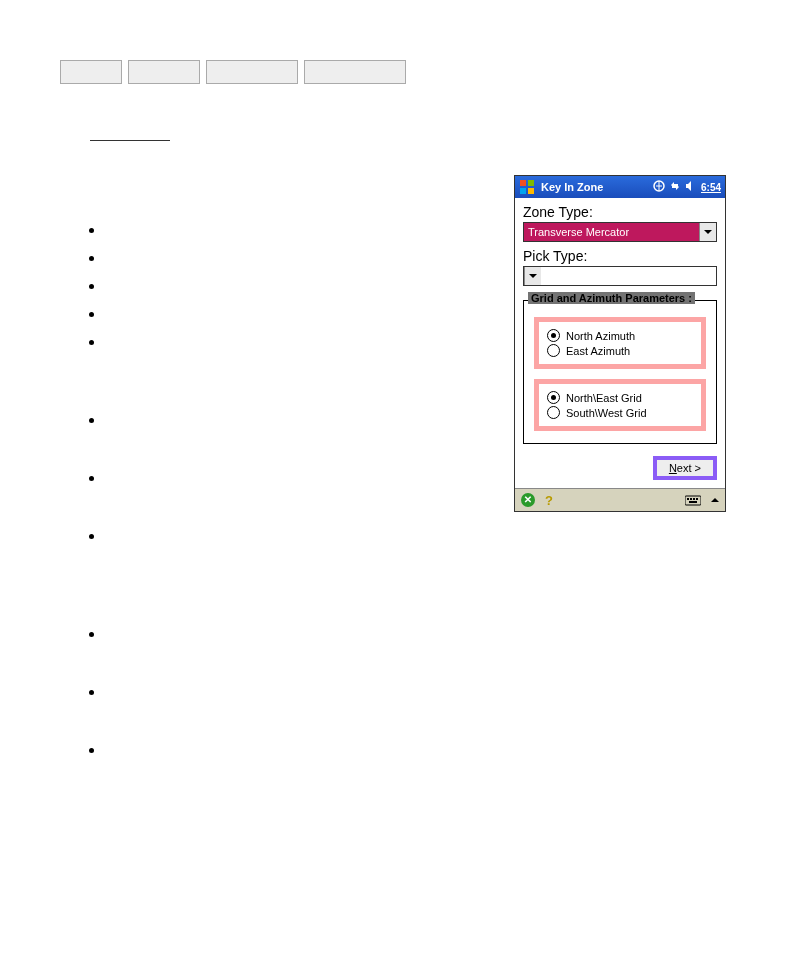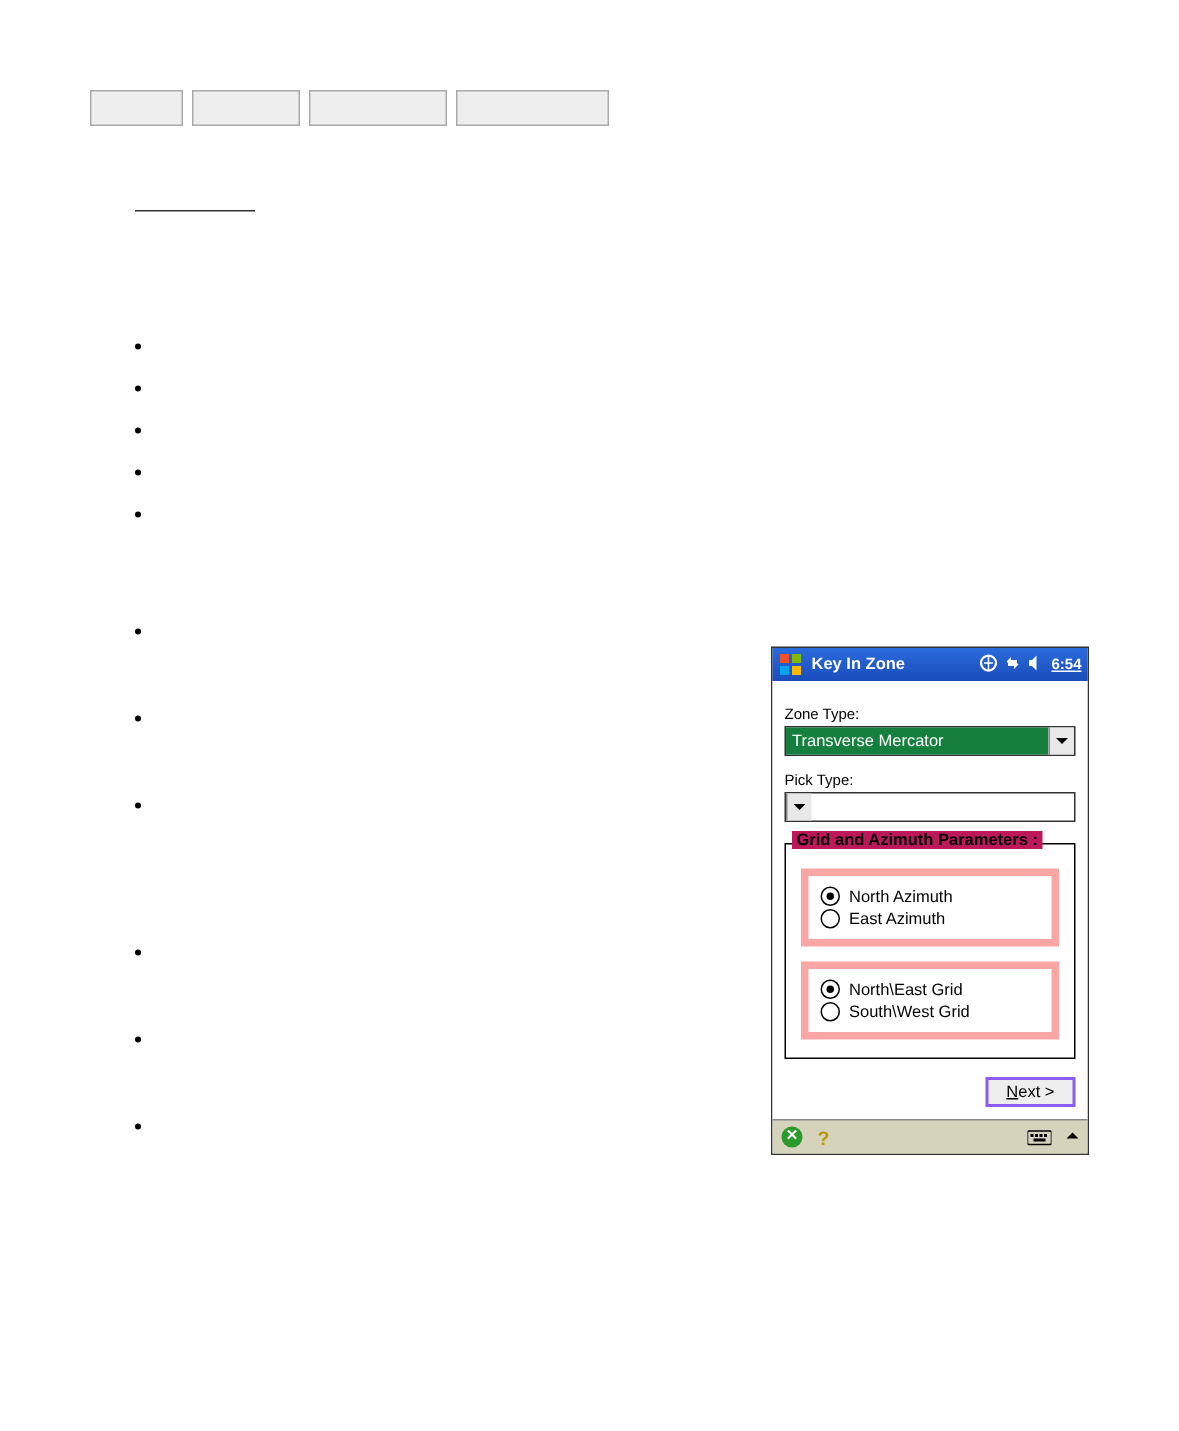--- a/index.html
+++ b/index.html
@@ -33,21 +33,21 @@
   .section-title {
     display: inline-block;
     border-bottom: 1px solid #333;
     padding-bottom: 2px;
     width: 80px;
     height: 14px;
   }
   .columns {
     display: flex;
     gap: 30px;
-    align-items: flex-end;
+    align-items: flex-start;
   }
   .leftcol {
     flex: 1;
     padding-left: 25px;
     padding-top: 30px;
   }
   .bullets {
     list-style: disc;
     padding-left: 20px;
   }
@@ -86,37 +86,37 @@
     align-items: center;
     gap: 4px;
     font-size: 10px;
     text-decoration: underline;
   }
   .dlg-title-icons svg { width:12px; height:12px; fill:#fff; }
   .dlg-body {
     background: #fff;
     padding: 6px 8px 8px 8px;
   }
-  .dlg-label { font-size: 10px; margin-top: 11px; margin-bottom: 2px; }
+  .dlg-label { font-size: 14px; margin-top: 0; margin-bottom: 2px; }
   .dlg-select {
     border: 1px solid #333;
     height: 18px;
     display: flex;
     align-items: stretch;
     margin-bottom: 6px;
   }
   .dlg-select .sel-text {
     flex: 1;
     display: flex;
     align-items: center;
     padding: 0 4px;
     font-size: 11px;
   }
   .dlg-select.highlight .sel-text {
-    background: #15803d;
+    background: #be185d;
     color: #fff;
   }
   .dlg-select .sel-arrow {
     width: 16px;
     background: #e8e8e8;
     border-left: 1px solid #888;
     display: flex;
     align-items: center;
     justify-content: center;
   }
@@ -124,21 +124,21 @@
   .groupbox {
     border: 1px solid #000;
     position: relative;
     margin-top: 14px;
     padding: 12px 10px 12px 10px;
   }
   .groupbox-title {
     position: absolute;
     top: -9px;
     left: 4px;
-    background: #be185d;
+    background: #737373;
     font-weight: bold;
     font-size: 11px;
     padding: 0 3px;
   }
   .radio-box {
     border: 5px solid #fca5a5;
     padding: 5px 8px;
     margin-top: 4px;
     margin-bottom: 10px;
   }
@@ -163,21 +163,21 @@
     width: 5px; height: 5px;
     background: #000;
     border-radius: 50%;
   }
   .dlg-footer-btnrow {
     display: flex;
     justify-content: flex-end;
     margin-top: 12px;
   }
   .dlg-btn {
-    border: 2px solid #8b5cf6;
+    border: 4px solid #8b5cf6;
     background: #eee;
     font-size: 11px;
     padding: 2px 12px;
   }
   .dlg-btn u { text-decoration: underline; }
   .dlg-bottombar {
     background: #d6d3bd;
     border-top: 1px solid #888;
     height: 22px;
     display: flex;

